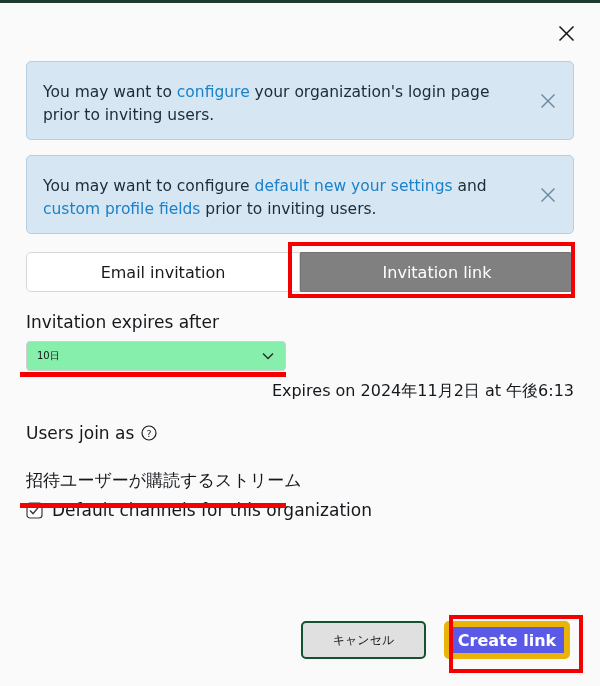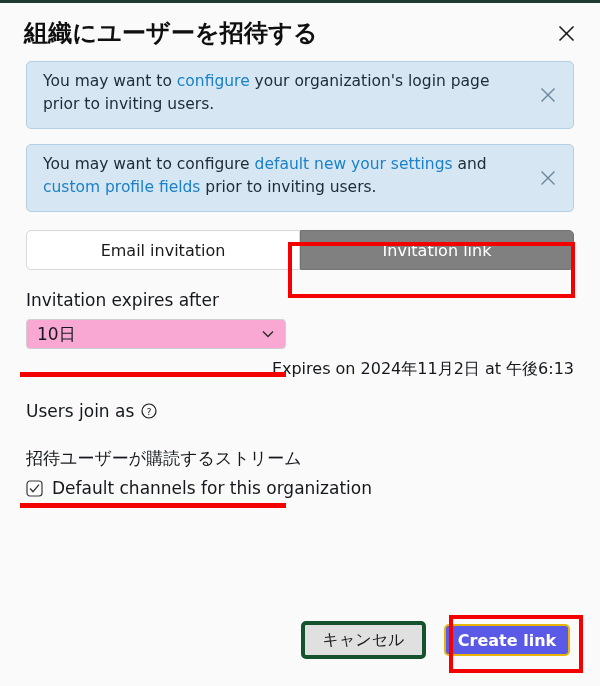--- a/index.html
+++ b/index.html
@@ -67,21 +67,21 @@
     padding: 12px 26px 0 26px;
     box-sizing: border-box;
   }
 
   
   .alert {
     position: relative;
     background: #d6e7f3;
     border: 1px solid #b4cfe3;
     border-radius: 5px;
-    padding: 8px 54px 12px 16px;
+    padding: 19px 54px 12px 16px;
     margin-bottom: 15px;
     box-sizing: border-box;
   }
   .alert-text {
     font-size: 15.5px;
     line-height: 23px;
     color: #1c2b36;
   }
   .alert-link {
     color: #1b81c8;
@@ -158,28 +158,28 @@
     color: #14181c;
     margin-bottom: 7px;
     display: flex;
     align-items: center;
     gap: 7px;
   }
   .select-box {
     position: relative;
     width: 260px;
     height: 30px;
-    background: #f9a8d4;
+    background: #86efac;
     border: 1px solid #cfcfcf;
     border-radius: 4px;
     box-sizing: border-box;
     display: flex;
     align-items: center;
     padding: 0 30px 0 10px;
-    font-size: 17px;
+    font-size: 10px;
     color: #14181c;
     cursor: pointer;
   }
   .select-chevron {
     position: absolute;
     right: 10px;
     top: 50%;
     transform: translateY(-50%);
     width: 14px;
     height: 14px;
@@ -243,49 +243,48 @@
     display: flex;
     align-items: center;
     justify-content: flex-end;
     gap: 18px;
     padding: 0 30px 18px 0;
   }
   #cancel-button {
     min-width: 125px;
     height: 38px;
     background: #e0e0e0;
-    border: 4px solid #14532d;
+    border: 2px solid #14532d;
     border-radius: 5px;
-    font-size: 16px;
+    font-size: 12px;
     color: #1a1a1a;
     font-family: inherit;
     cursor: pointer;
   }
   #create-link-button {
     min-width: 126px;
-    height: 32px;
+    height: 38px;
     background: #5a5ae6;
-    border: 2px solid #eab308;
+    border: 6px solid #eab308;
     border-radius: 5px;
     font-size: 16px;
     font-weight: bold;
     color: #ffffff;
     font-family: inherit;
     cursor: pointer;
   }
 </style>
 </head>
 <body>
 
 <div id="top-chrome-strip"></div>
 
 <div id="modal">
 
   <div id="modal-header">
-    <div id="modal-title">組織にユーザーを招待する</div>
     <div id="close-icon">
       <svg width="17" height="17" viewBox="0 0 17 17">
         <line x1="1.5" y1="1.5" x2="15.5" y2="15.5" stroke="#1a1a1a" stroke-width="1.6"></line>
         <line x1="15.5" y1="1.5" x2="1.5" y2="15.5" stroke="#1a1a1a" stroke-width="1.6"></line>
       </svg>
     </div>
   </div>
 
   <div id="modal-body">
 

